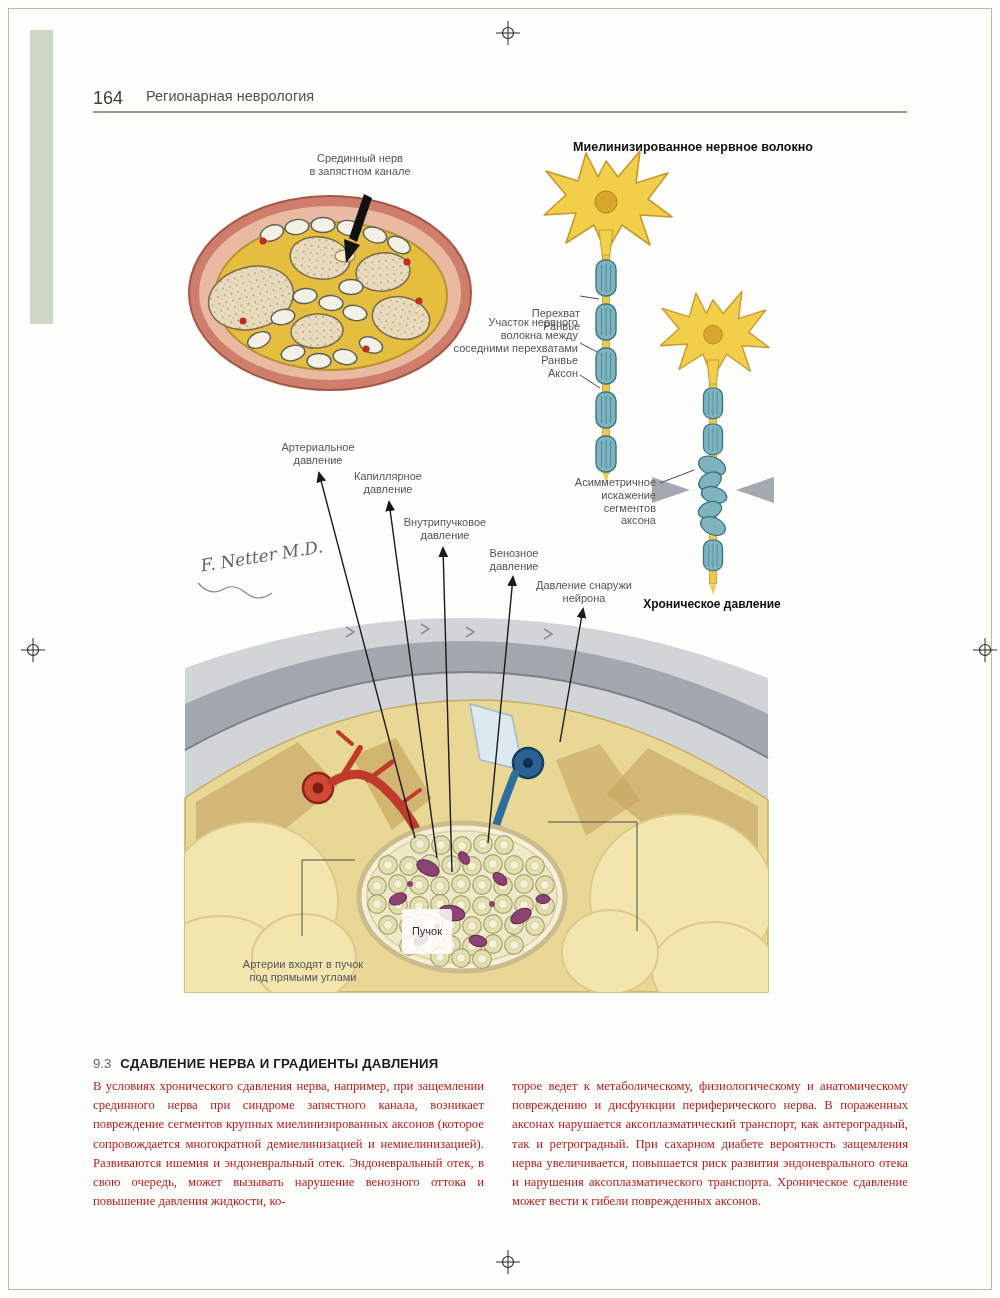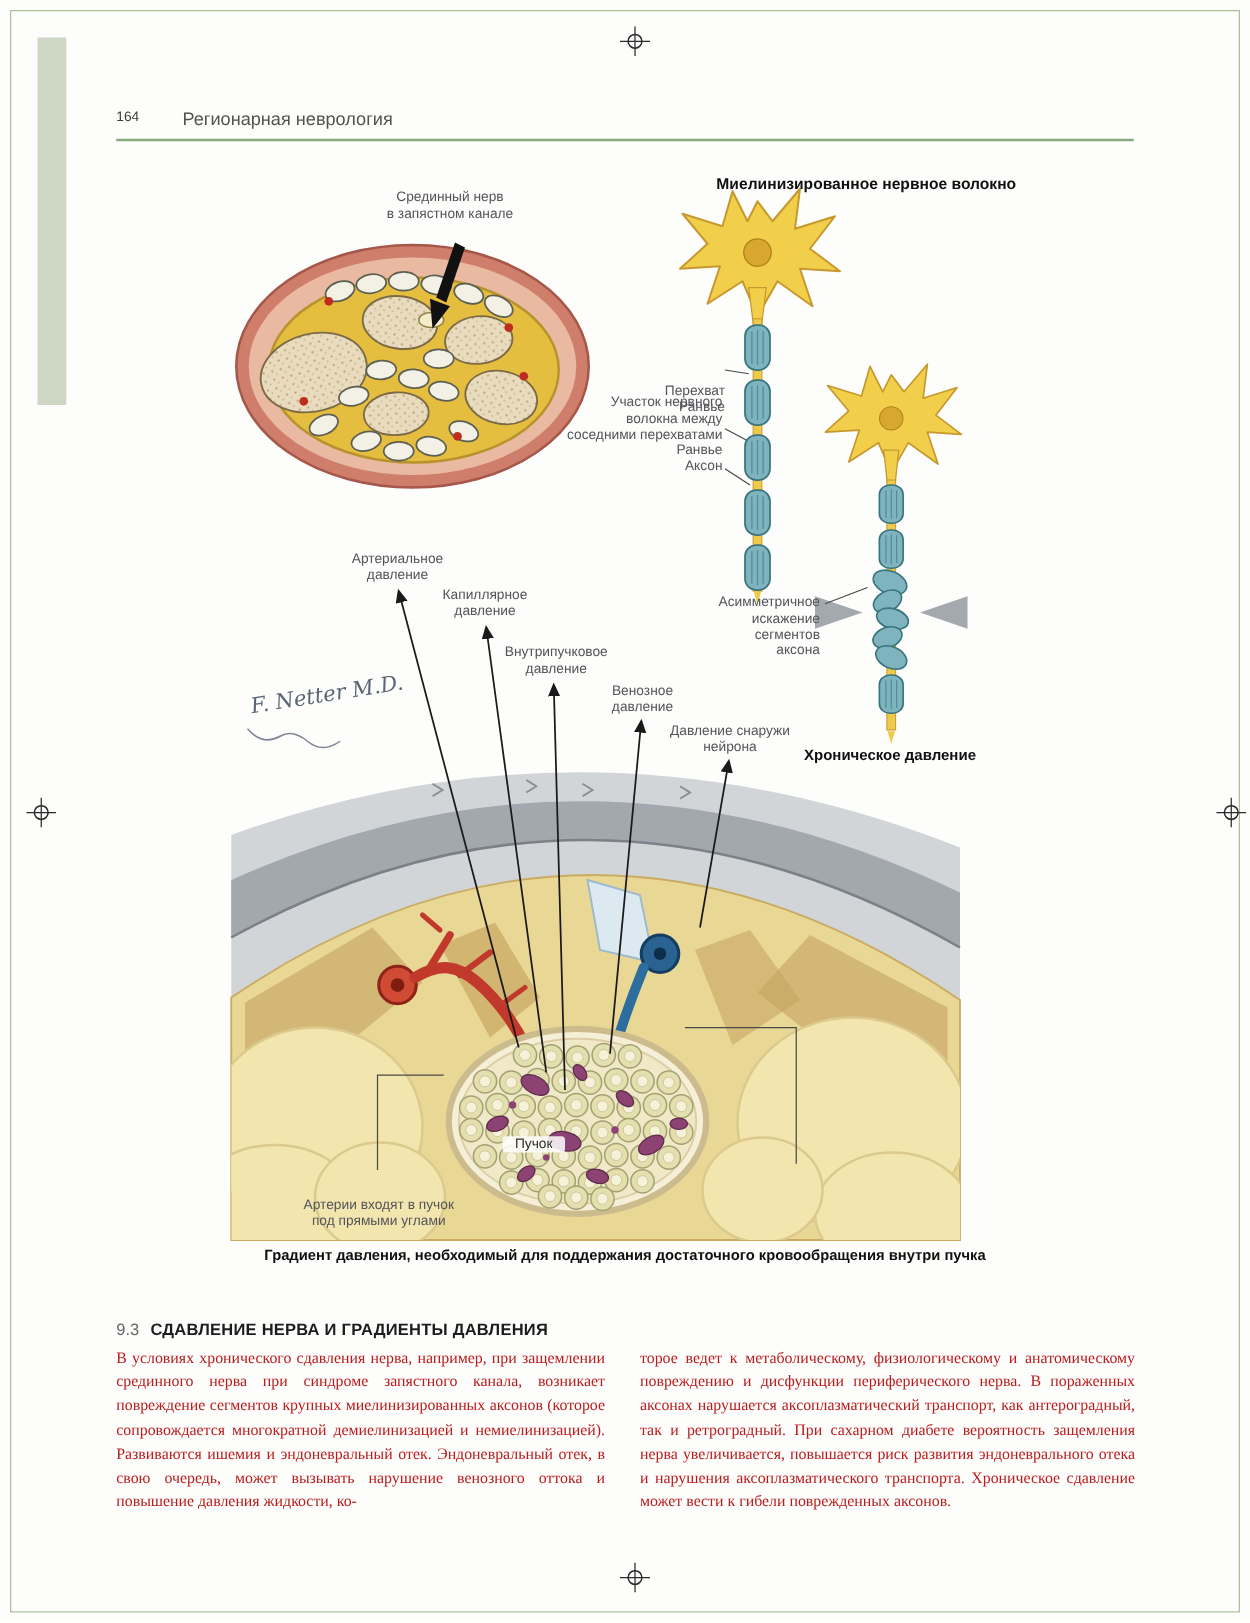--- a/index.html
+++ b/index.html
@@ -2,29 +2,29 @@
 <html><head>
 <meta charset="utf-8">
 <style>
   * { margin:0; padding:0; box-sizing:border-box; }
   html,body { background:#ffffff; }
   body { width:1000px; height:1298px; position:relative; font-family:"Liberation Sans", sans-serif; }
   .page { position:absolute; inset:0; background:#fdfdfc; overflow:hidden; }
   .frame { position:absolute; left:8px; top:8px; right:8px; bottom:8px; border:1.5px solid #abc19d; }
   .tab { position:absolute; left:30px; top:30px; width:23px; height:294px; background:#cdd7c3; }
   .regmark { position:absolute; width:24px; height:24px; }
-  .hdr-num { position:absolute; left:93px; top:88px; font-size:11px; color:#3b3c38; }
+  .hdr-num { position:absolute; left:93px; top:88px; font-size:18px; color:#3b3c38; }
   .hdr-title { position:absolute; left:146px; top:88px; font-size:14.5px; color:#52544c; }
   .hdr-rule { position:absolute; left:93px; top:111px; width:814px; height:2px; background:#87ab7c; }
   .art { position:absolute; left:0; top:0; pointer-events:none; }
   .fig-label { position:absolute; font-size:11px; line-height:12.8px; color:#54555a; white-space:pre-line; }
   .ta-c { text-align:center; }
   .ta-r { text-align:right; }
   .fig-bold { color:#101010; font-weight:bold; }
-  .fascicle-tag { background:rgba(255,255,255,0.85); border-radius:3px; padding:0 2px; color:#2e2e2e; }
+  .fascicle-tag { background:rgba(255,255,255,0.85); border-radius:3px; padding:16px 2px; color:#2e2e2e; }
   .caption { position:absolute; left:110px; top:997px; width:780px; text-align:center; font-weight:bold; font-size:11.8px; color:#101010; }
   .signature { position:absolute; left:200px; top:546px; font-family:"DejaVu Serif", serif; font-style:italic; font-size:17px; color:#5a6472; transform:rotate(-9deg); }
   .sec-head { position:absolute; left:93px; top:1056px; font-size:13.2px; color:#1c1c1c; }
   .sec-num { color:#666666; margin-right:9px; }
   .sec-title { font-weight:bold; letter-spacing:0.2px; }
   .col { position:absolute; top:1077px; font-family:"Liberation Serif", serif; font-size:12.7px; line-height:19.2px; text-align:justify; color:#b91c1c; }
   .col-l { left:93px; width:391px; }
   .col-r { left:512px; width:396px; }
 </style>
 </head>
@@ -366,21 +366,20 @@
   <div class="fig-label ta-c" style="left:376px;top:516px;width:138px;">Внутрипучковое
 давление</div>
   <div class="fig-label ta-c" style="left:444px;top:547px;width:140px;">Венозное
 давление</div>
   <div class="fig-label ta-c" style="left:502px;top:579px;width:164px;">Давление снаружи
 нейрона</div>
   <div class="fig-label ta-c fascicle-tag" style="left:402px;top:909px;width:50px;">Пучок</div>
   <div class="fig-label ta-c" style="left:208px;top:938px;width:190px;margin-top:20px;">Артерии входят в пучок
 под прямыми углами</div>
   <div class="signature">F. Netter M.D.</div>
-  <div class="caption">Градиент давления, необходимый для поддержания достаточного кровообращения внутри пучка</div>
 
   <div class="sec-head">
     <span class="sec-num">9.3</span><span class="sec-title">СДАВЛЕНИЕ НЕРВА И ГРАДИЕНТЫ ДАВЛЕНИЯ</span>
   </div>
   <div class="col col-l">В условиях хронического сдавления нерва, например, при защемлении срединного нерва при синдроме запястного канала, возникает повреждение сегментов крупных миелинизированных аксонов (которое сопровождается многократной демиелинизацией и немиелинизацией). Развиваются ишемия и эндоневральный отек. Эндоневральный отек, в свою очередь, может вызывать нарушение венозного оттока и повышение давления жидкости, ко-</div>
   <div class="col col-r">торое ведет к метаболическому, физиологическому и анатомическому повреждению и дисфункции периферического нерва. В пораженных аксонах нарушается аксоплазматический транспорт, как антероградный, так и ретроградный. При сахарном диабете вероятность защемления нерва увеличивается, повышается риск развития эндоневрального отека и нарушения аксоплазматического транспорта. Хроническое сдавление может вести к гибели поврежденных аксонов.</div>
 
 </div>
 
 </body></html>

